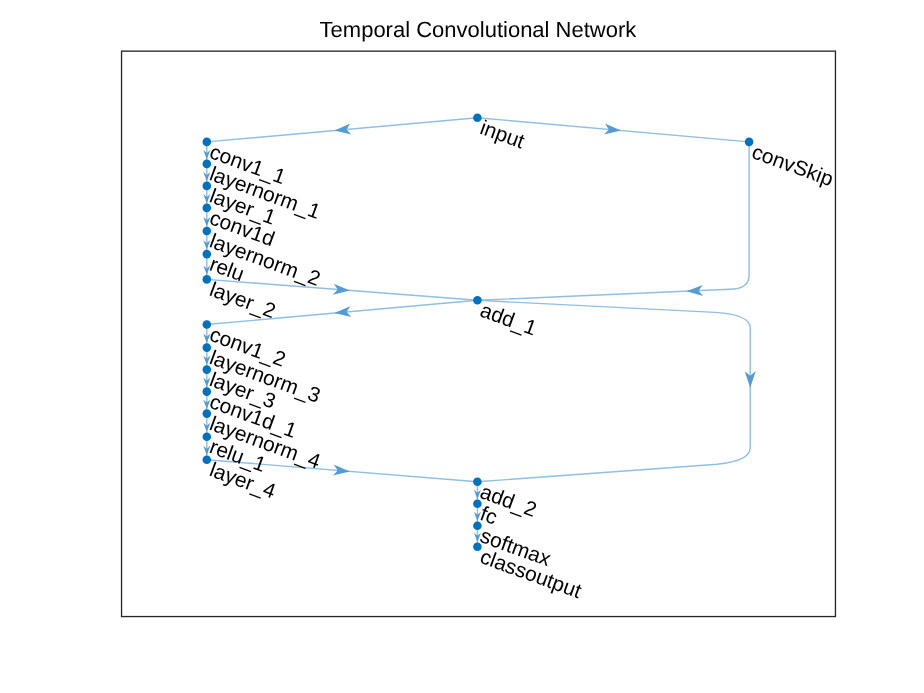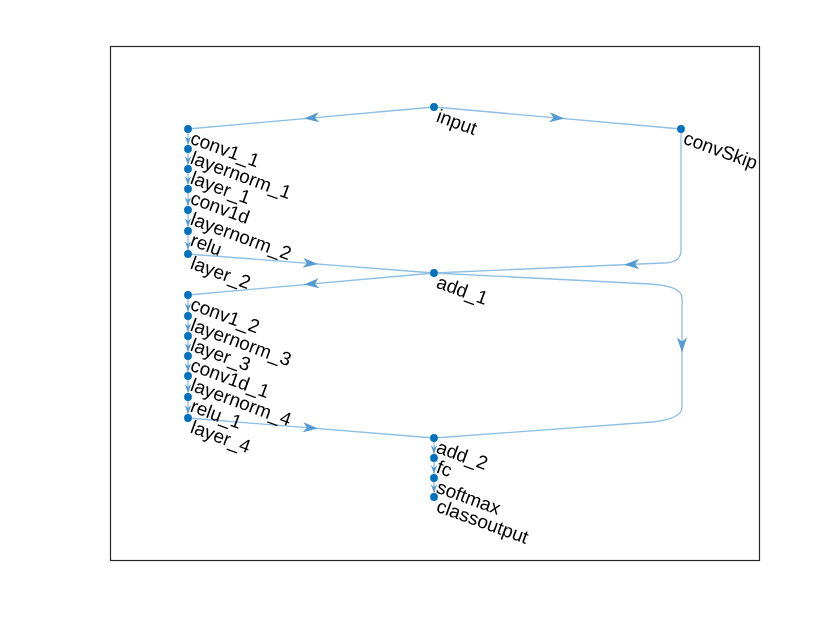--- a/index.html
+++ b/index.html
@@ -28,20 +28,21 @@
   text.node-label {
     font-family: "Liberation Sans", "DejaVu Sans", sans-serif;
     font-size: 19px;
     fill: #000000;
   }
 </style>
 </head>
 <body>
 
 <div class="figure">
+  <div class="figure-title" style="color: rgb(0, 0, 0);">Temporal Convolutional Network</div>
 
   <svg id="plot" width="840" height="630" viewBox="0 0 840 630">
     <rect id="axes-box" x="110.5" y="46.5" width="649" height="514" fill="none" stroke-width="1.2" stroke="#262626"></rect>
     <g id="edges-layer">
         <g>
           <path d="M434 107L188 129" fill="none" stroke="#8FBFE3" stroke-width="1.3"></path>
           <path d="M0 0L-15 -5L-11 0L-15 5Z" fill="#549BD3" transform="translate(304.02782579715955 118.62352777423777) rotate(174.88958243896877)"></path>
         </g>
         <g>
           <path d="M434 107L681 129" fill="none" stroke="#8FBFE3" stroke-width="1.3"></path>

